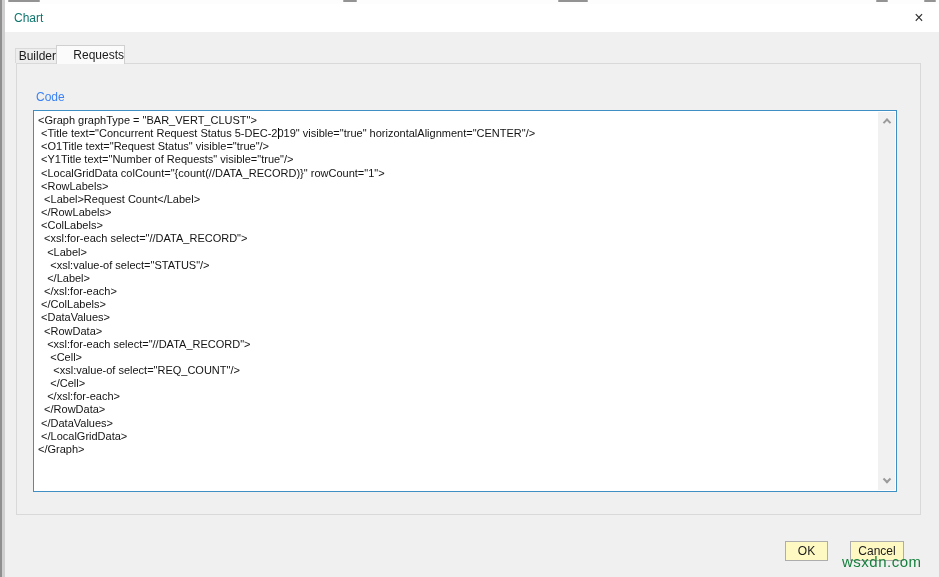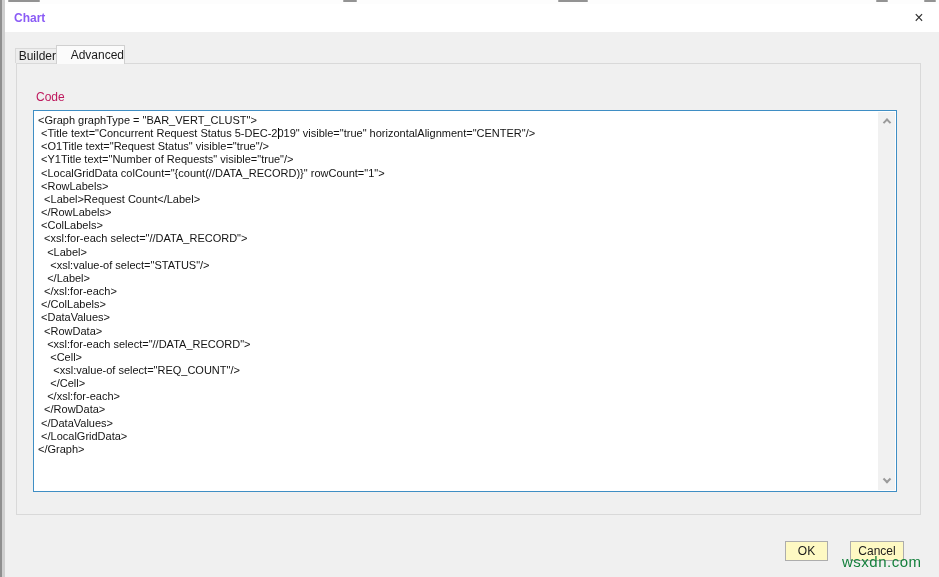--- a/index.html
+++ b/index.html
@@ -7,33 +7,33 @@
   .stage{position:relative;width:939px;height:577px;overflow:hidden;background:#ffffff;}
 
   
   .page-top{position:absolute;left:0;top:0;width:939px;height:4px;background:#fdfdfd;}
   .frag{position:absolute;top:0;height:2px;background:#5a5a5a;opacity:.65;border-radius:1px;}
   .edge-left{position:absolute;left:0;top:0;width:5px;height:577px;background:#cfcfcf;border-left:2px solid #8f8f8f;}
 
   
   .dialog{position:absolute;left:5px;top:4px;width:934px;height:573px;background:#f0f0f0;border-top:1px solid #dcdcdc;}
   .titlebar{position:absolute;left:5px;top:4px;width:934px;height:28px;background:#ffffff;}
-  .title{position:absolute;left:9px;top:0;height:28px;line-height:28px;font-size:12px;color:#8b5cf6;font-weight:bold;}
+  .title{position:absolute;left:9px;top:0;height:28px;line-height:28px;font-size:12px;color:#0f766e;}
   .close-btn{position:absolute;left:903px;top:6px;width:32px;height:24px;background:transparent;border:0;cursor:pointer;
              display:flex;align-items:center;justify-content:center;padding:0;}
   .close-glyph{font-size:16px;line-height:16px;color:#333;}
 
   
   .tab{position:absolute;font-size:12px;color:#1b1b1b;text-align:right;}
   .tab-builder{left:15px;top:48px;width:42px;height:15px;line-height:15px;background:#ededed;border:1px solid #d9d9d9;border-bottom:none;z-index:1;}
   .tab-advanced{left:56px;top:45px;width:69px;height:19px;line-height:18px;background:#fbfbfb;border:1px solid #d0d0d0;border-bottom:none;z-index:3;}
 
   
   .tabpanel{position:absolute;left:16px;top:63px;width:905px;height:452px;background:#f0f0f0;border:1px solid #d9d9d9;z-index:2;}
-  .code-label{position:absolute;left:36px;top:90px;font-size:12px;color:#be185d;z-index:4;}
+  .code-label{position:absolute;left:36px;top:90px;font-size:12px;color:#3b82f6;z-index:4;}
 
   
   .editor{position:absolute;left:33px;top:110px;width:864px;height:382px;background:#ffffff;border:1px solid #3f8ec4;z-index:4;}
   .code-text{position:absolute;left:4px;top:3px;right:20px;bottom:2px;white-space:pre;overflow:hidden;
              font-family:"Liberation Sans",sans-serif;font-size:11px;line-height:13.15px;color:#141414;}
   .caret{position:absolute;left:244px;top:17px;width:1px;height:11px;background:#000;}
   .vscroll{position:absolute;top:1px;right:1px;bottom:1px;width:17px;background:#f1f1f1;}
   .scroll-btn{position:absolute;left:0;width:17px;height:17px;display:flex;align-items:center;justify-content:center;cursor:pointer;}
   .scroll-btn.up{top:0;}
   .scroll-btn.down{bottom:0;}
@@ -69,21 +69,21 @@
     <span class="title">Chart</span>
   </div>
   <button class="close-btn">
     <span class="close-glyph">×</span>
   </button>
 
   <div class="tab tab-builder">
     <span>Builder</span>
   </div>
   <div class="tab tab-advanced">
-    <span>Advanced</span>
+    <span>Requests</span>
   </div>
 
   <div class="tabpanel"></div>
   <div class="code-label">Code</div>
 
   <div class="editor">
     <div class="code-text">&lt;Graph graphType = "BAR_VERT_CLUST"&gt;
  &lt;Title text="Concurrent Request Status 5-DEC-2019" visible="true" horizontalAlignment="CENTER"/&gt;
  &lt;O1Title text="Request Status" visible="true"/&gt;
  &lt;Y1Title text="Number of Requests" visible="true"/&gt;

